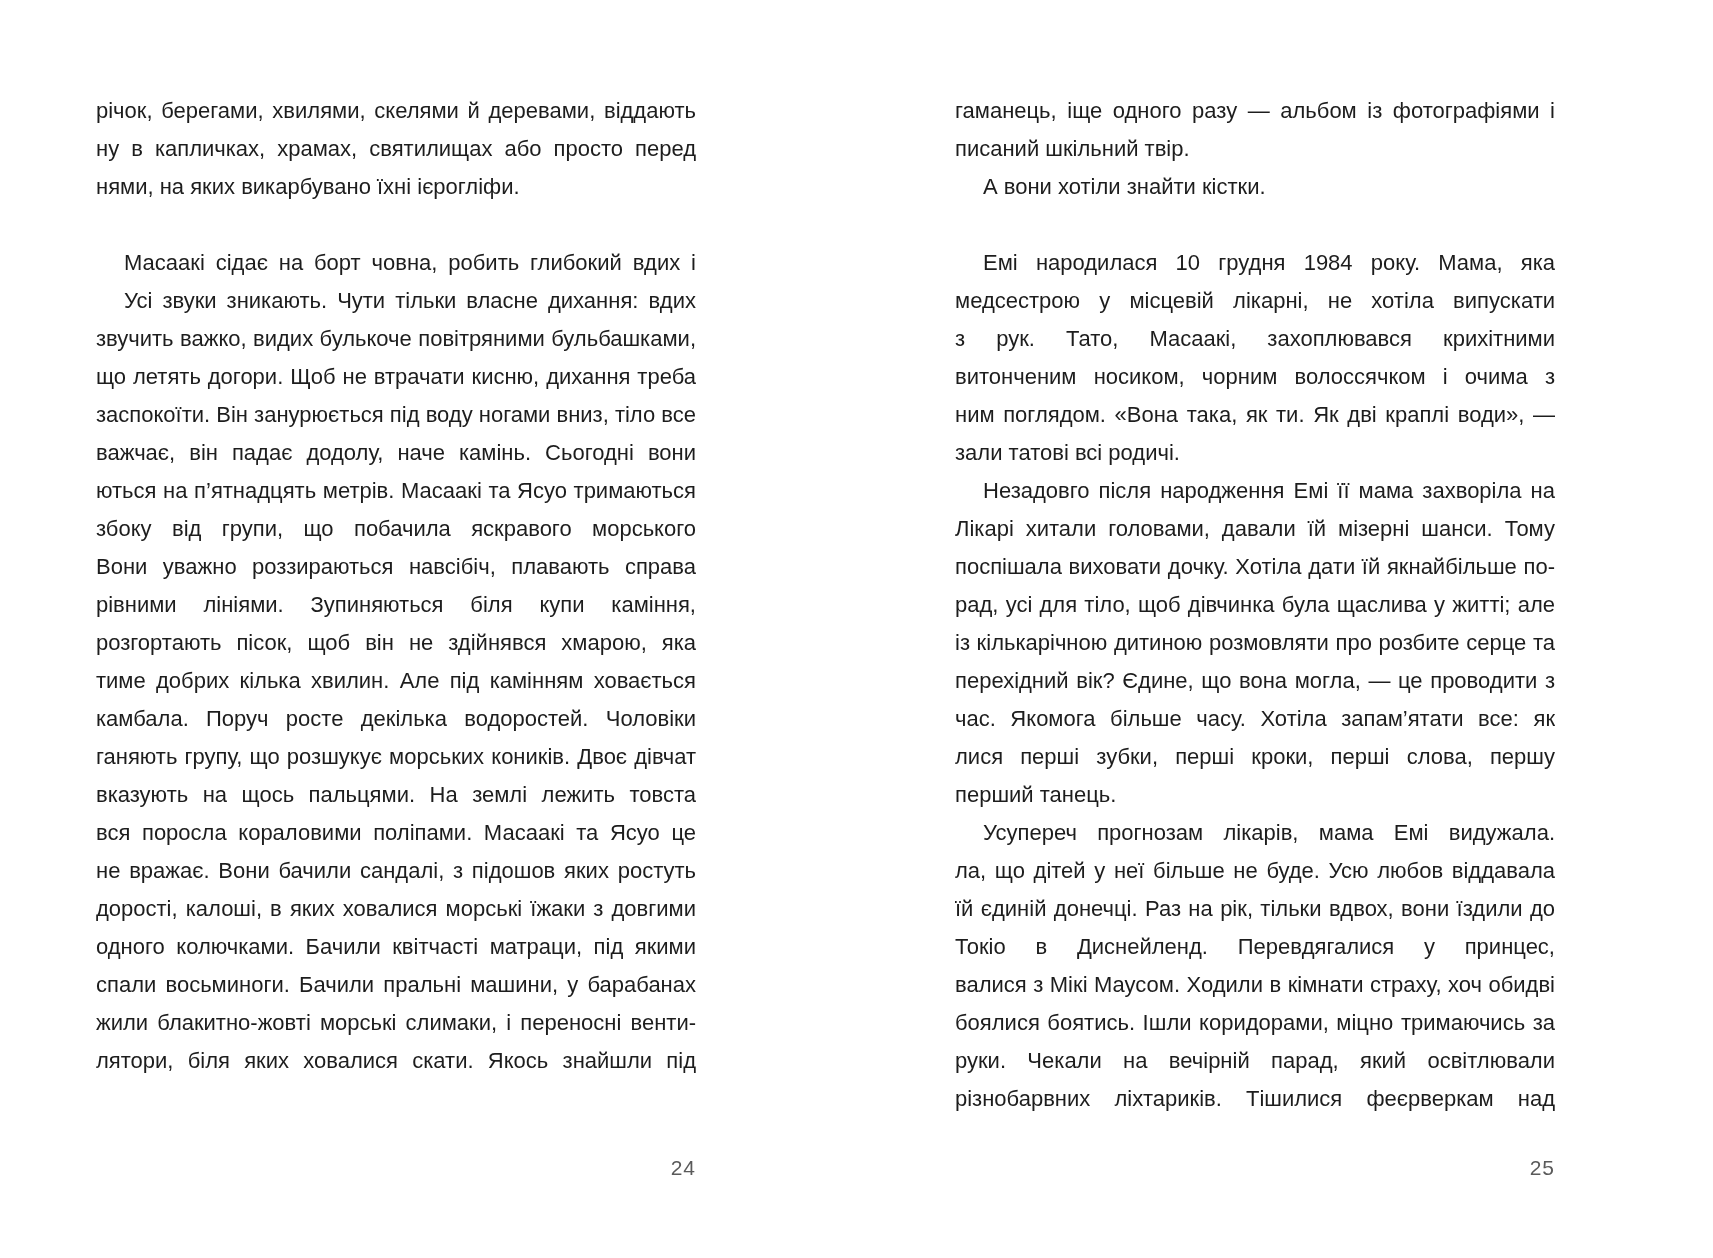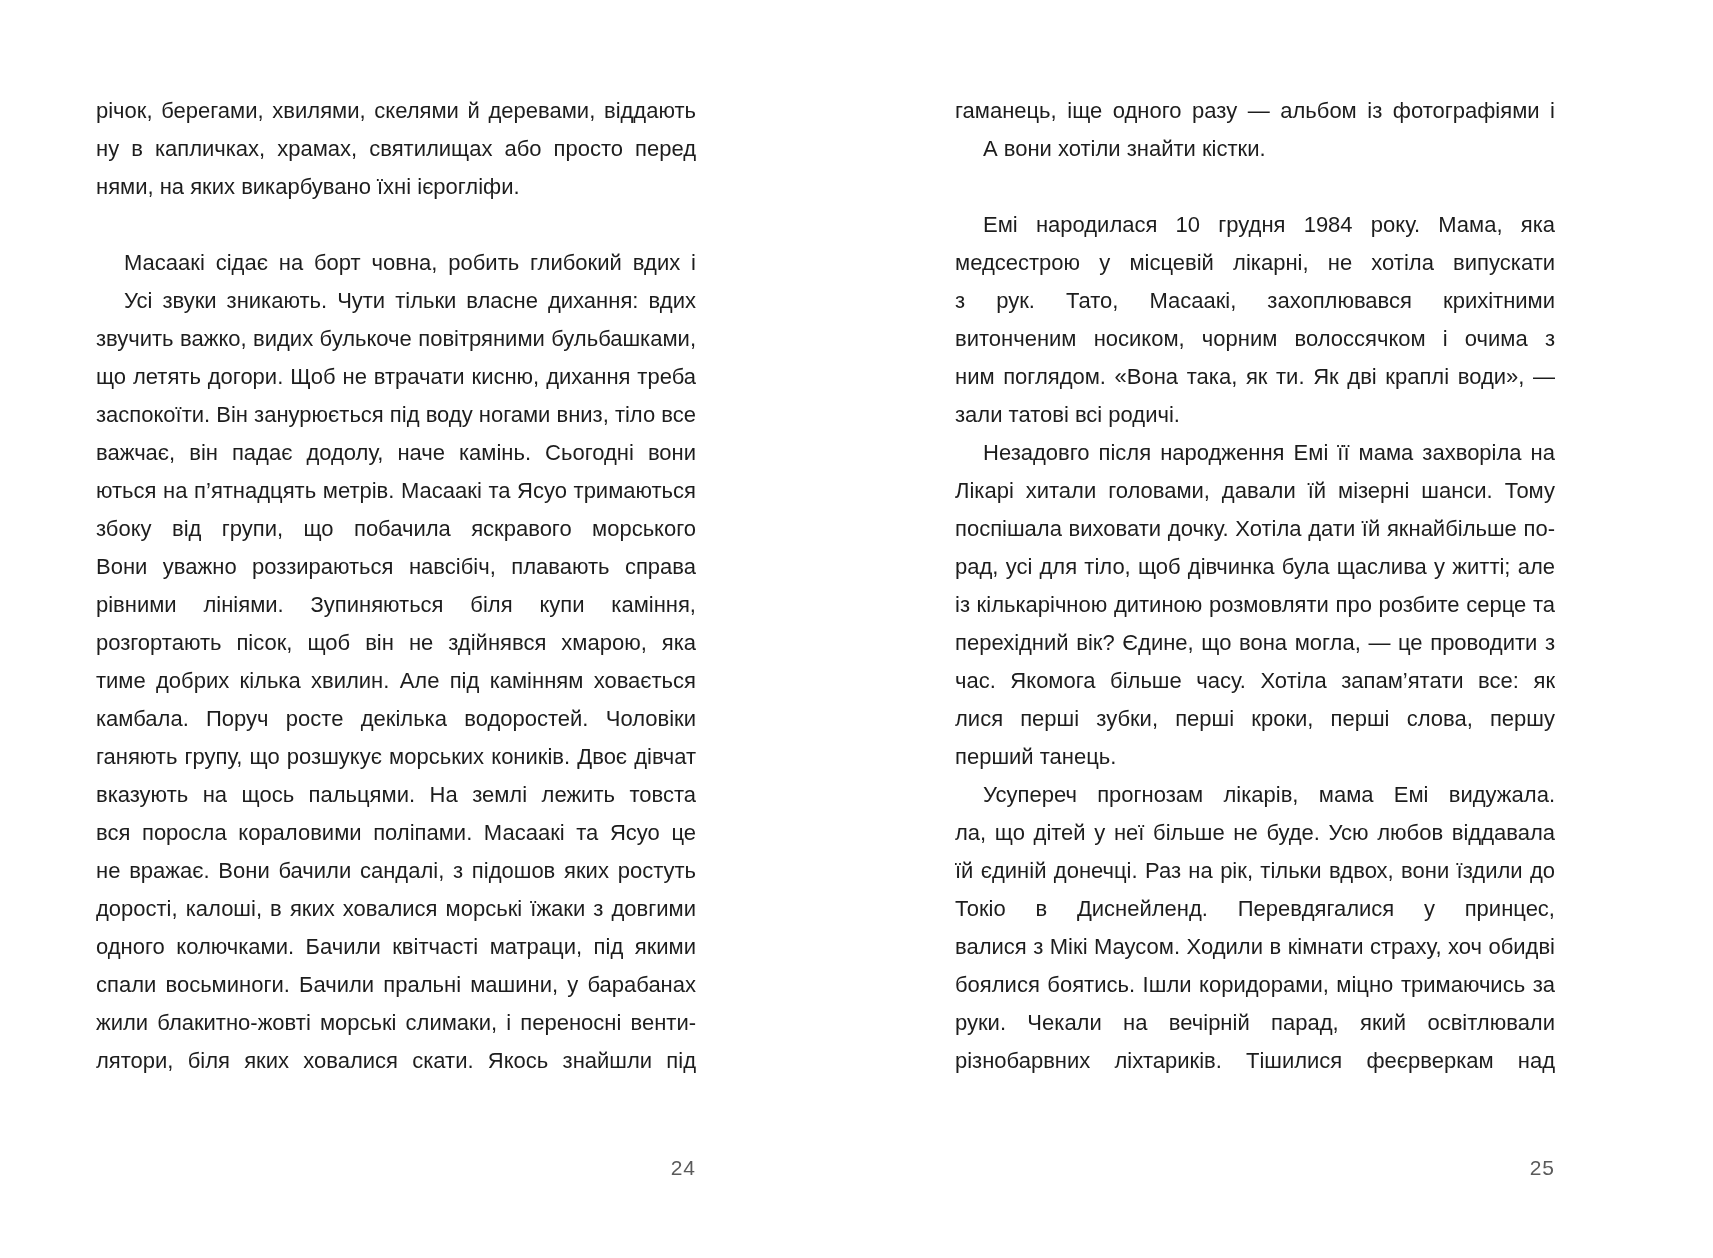--- a/index.html
+++ b/index.html
@@ -85,20 +85,21 @@
         <div class="line">спали восьминоги. Бачили пральні машини, у барабанах яких</div>
         <div class="line">жили блакитно-жовті морські слимаки, і переносні венти-</div>
         <div class="line">лятори, біля яких ховалися скати. Якось знайшли під водою</div>
       </div>
     <div class="page-number">24</div>
   </div>
 
   <div class="page page-right">
     <div class="text-block">
         <div class="line">гаманець, іще одного разу — альбом із фотографіями і під-</div>
+        <div class="line flush">писаний шкільний твір.</div>
         <div class="line indent flush">А вони хотіли знайти кістки.</div>
         <div class="line indent space-before">Емі народилася 10 грудня 1984 року. Мама, яка працювала</div>
         <div class="line">медсестрою у місцевій лікарні, не хотіла випускати дівчинку</div>
         <div class="line">з рук. Тато, Масаакі, захоплювався крихітними пальчиками,</div>
         <div class="line">витонченим носиком, чорним волоссячком і очима з вираз-</div>
         <div class="line">ним поглядом. «Вона така, як ти. Як дві краплі води», — ка-</div>
         <div class="line flush">зали татові всі родичі.</div>
         <div class="line indent">Незадовго після народження Емі її мама захворіла на рак.</div>
         <div class="line">Лікарі хитали головами, давали їй мізерні шанси. Тому вона</div>
         <div class="line">поспішала виховати дочку. Хотіла дати їй якнайбільше по-</div>

